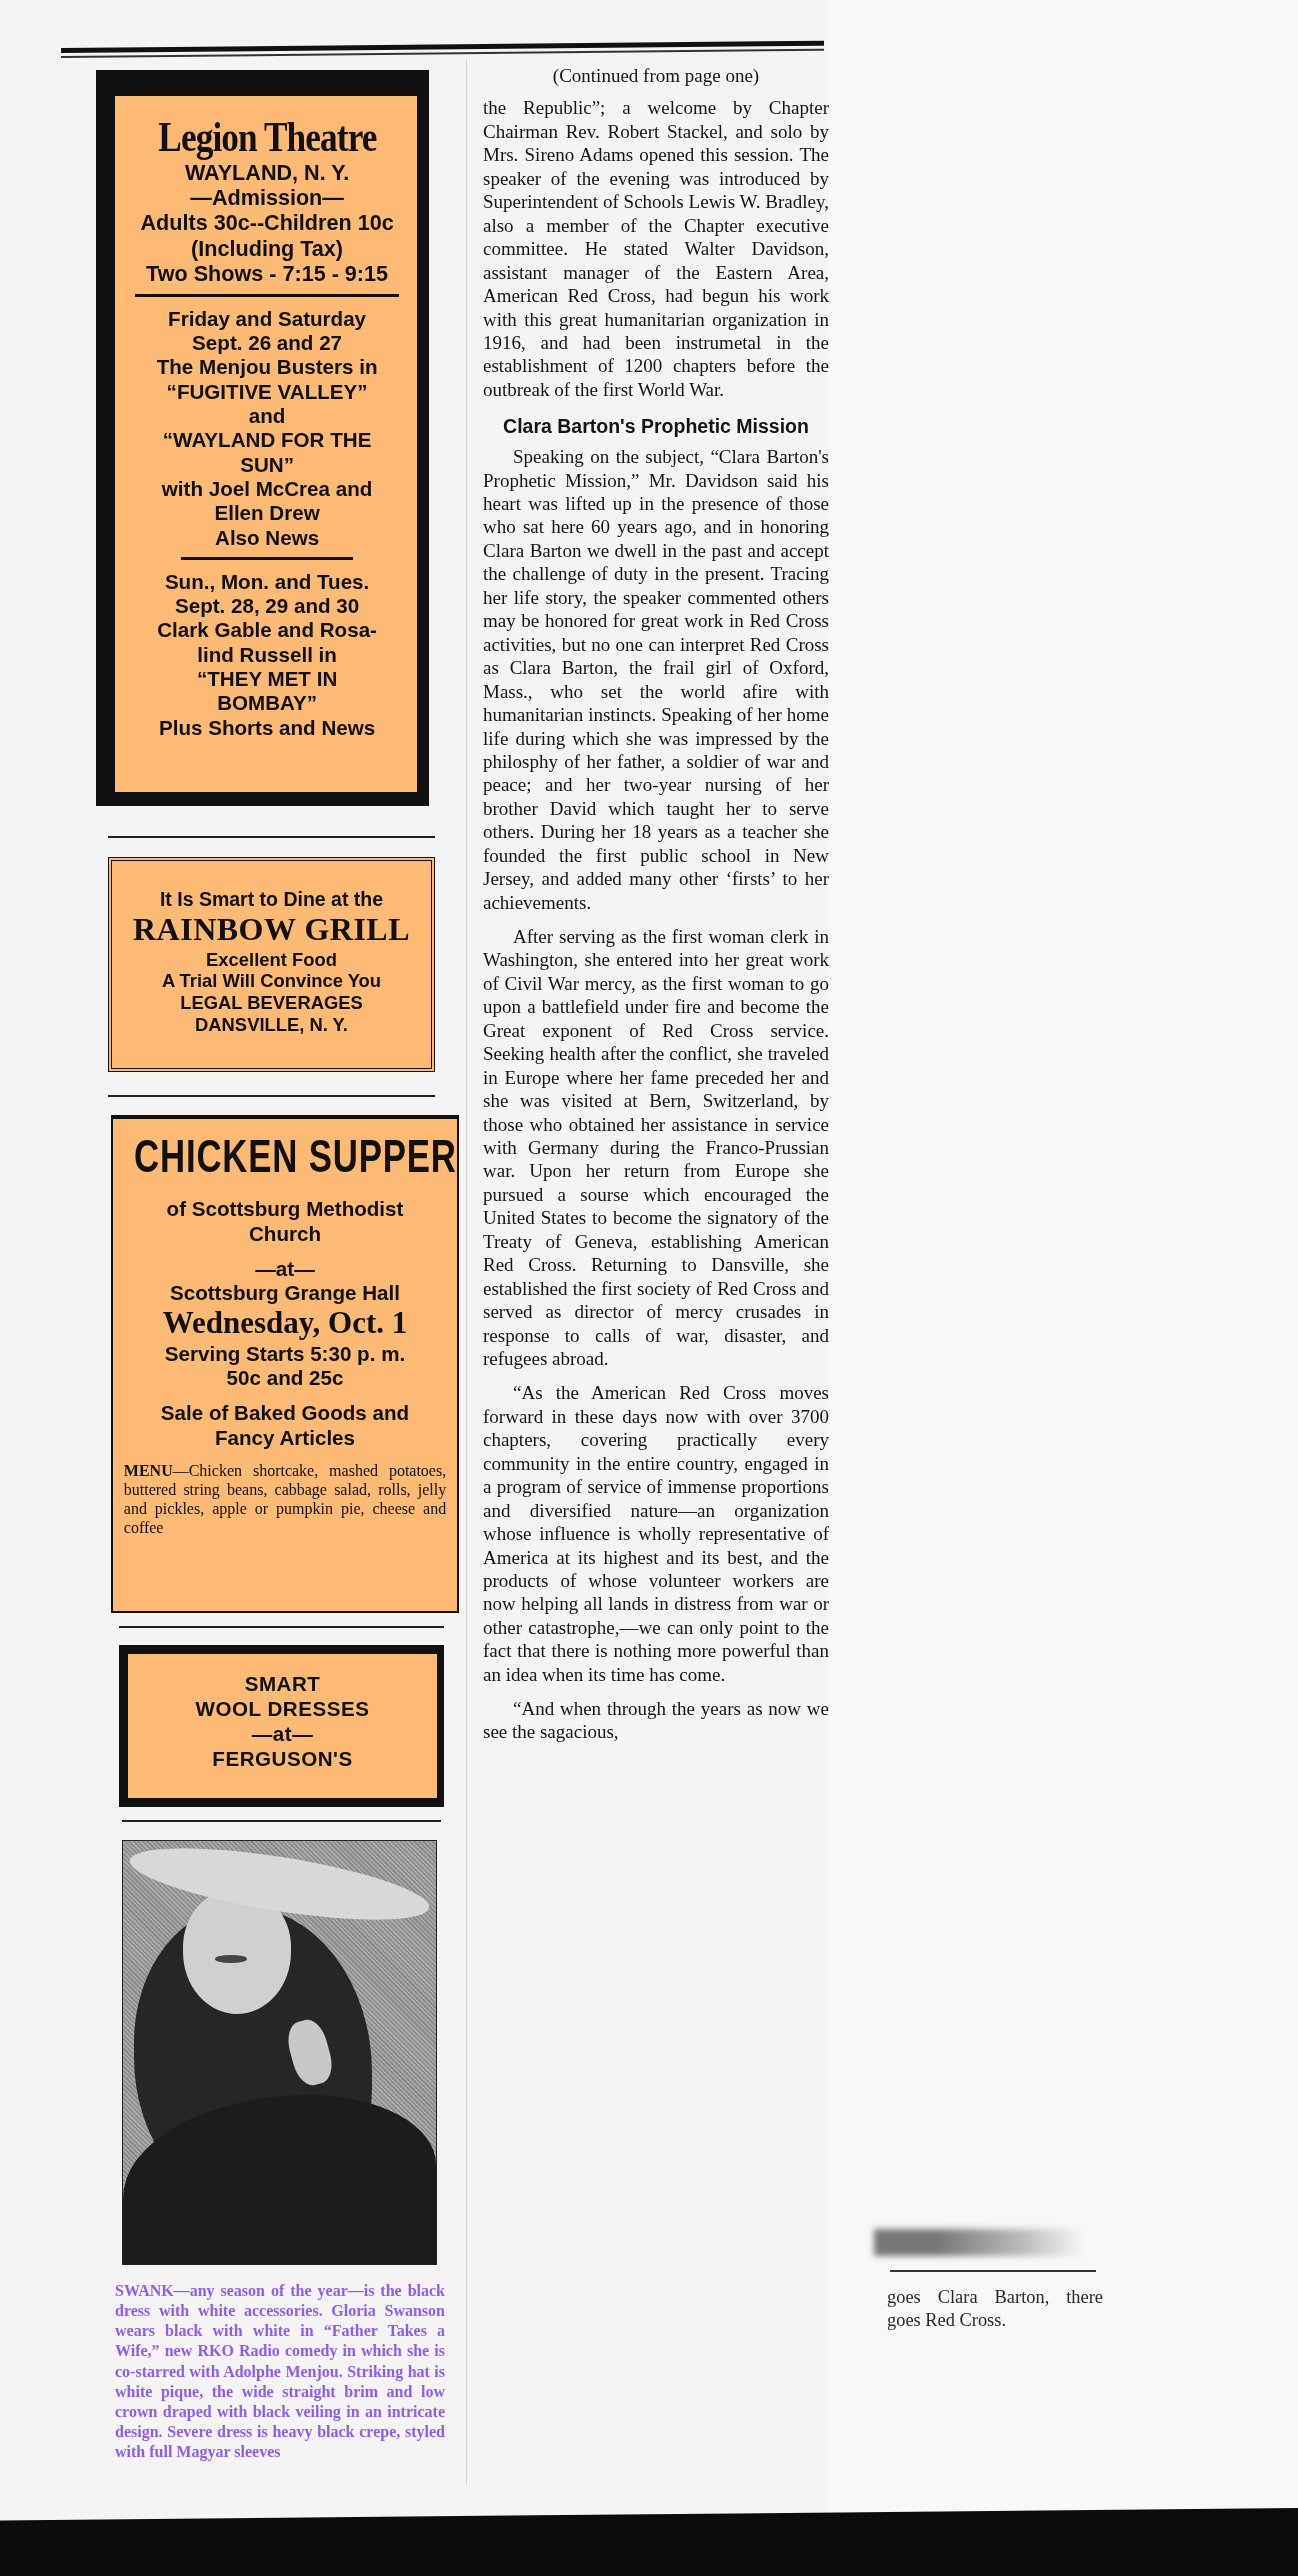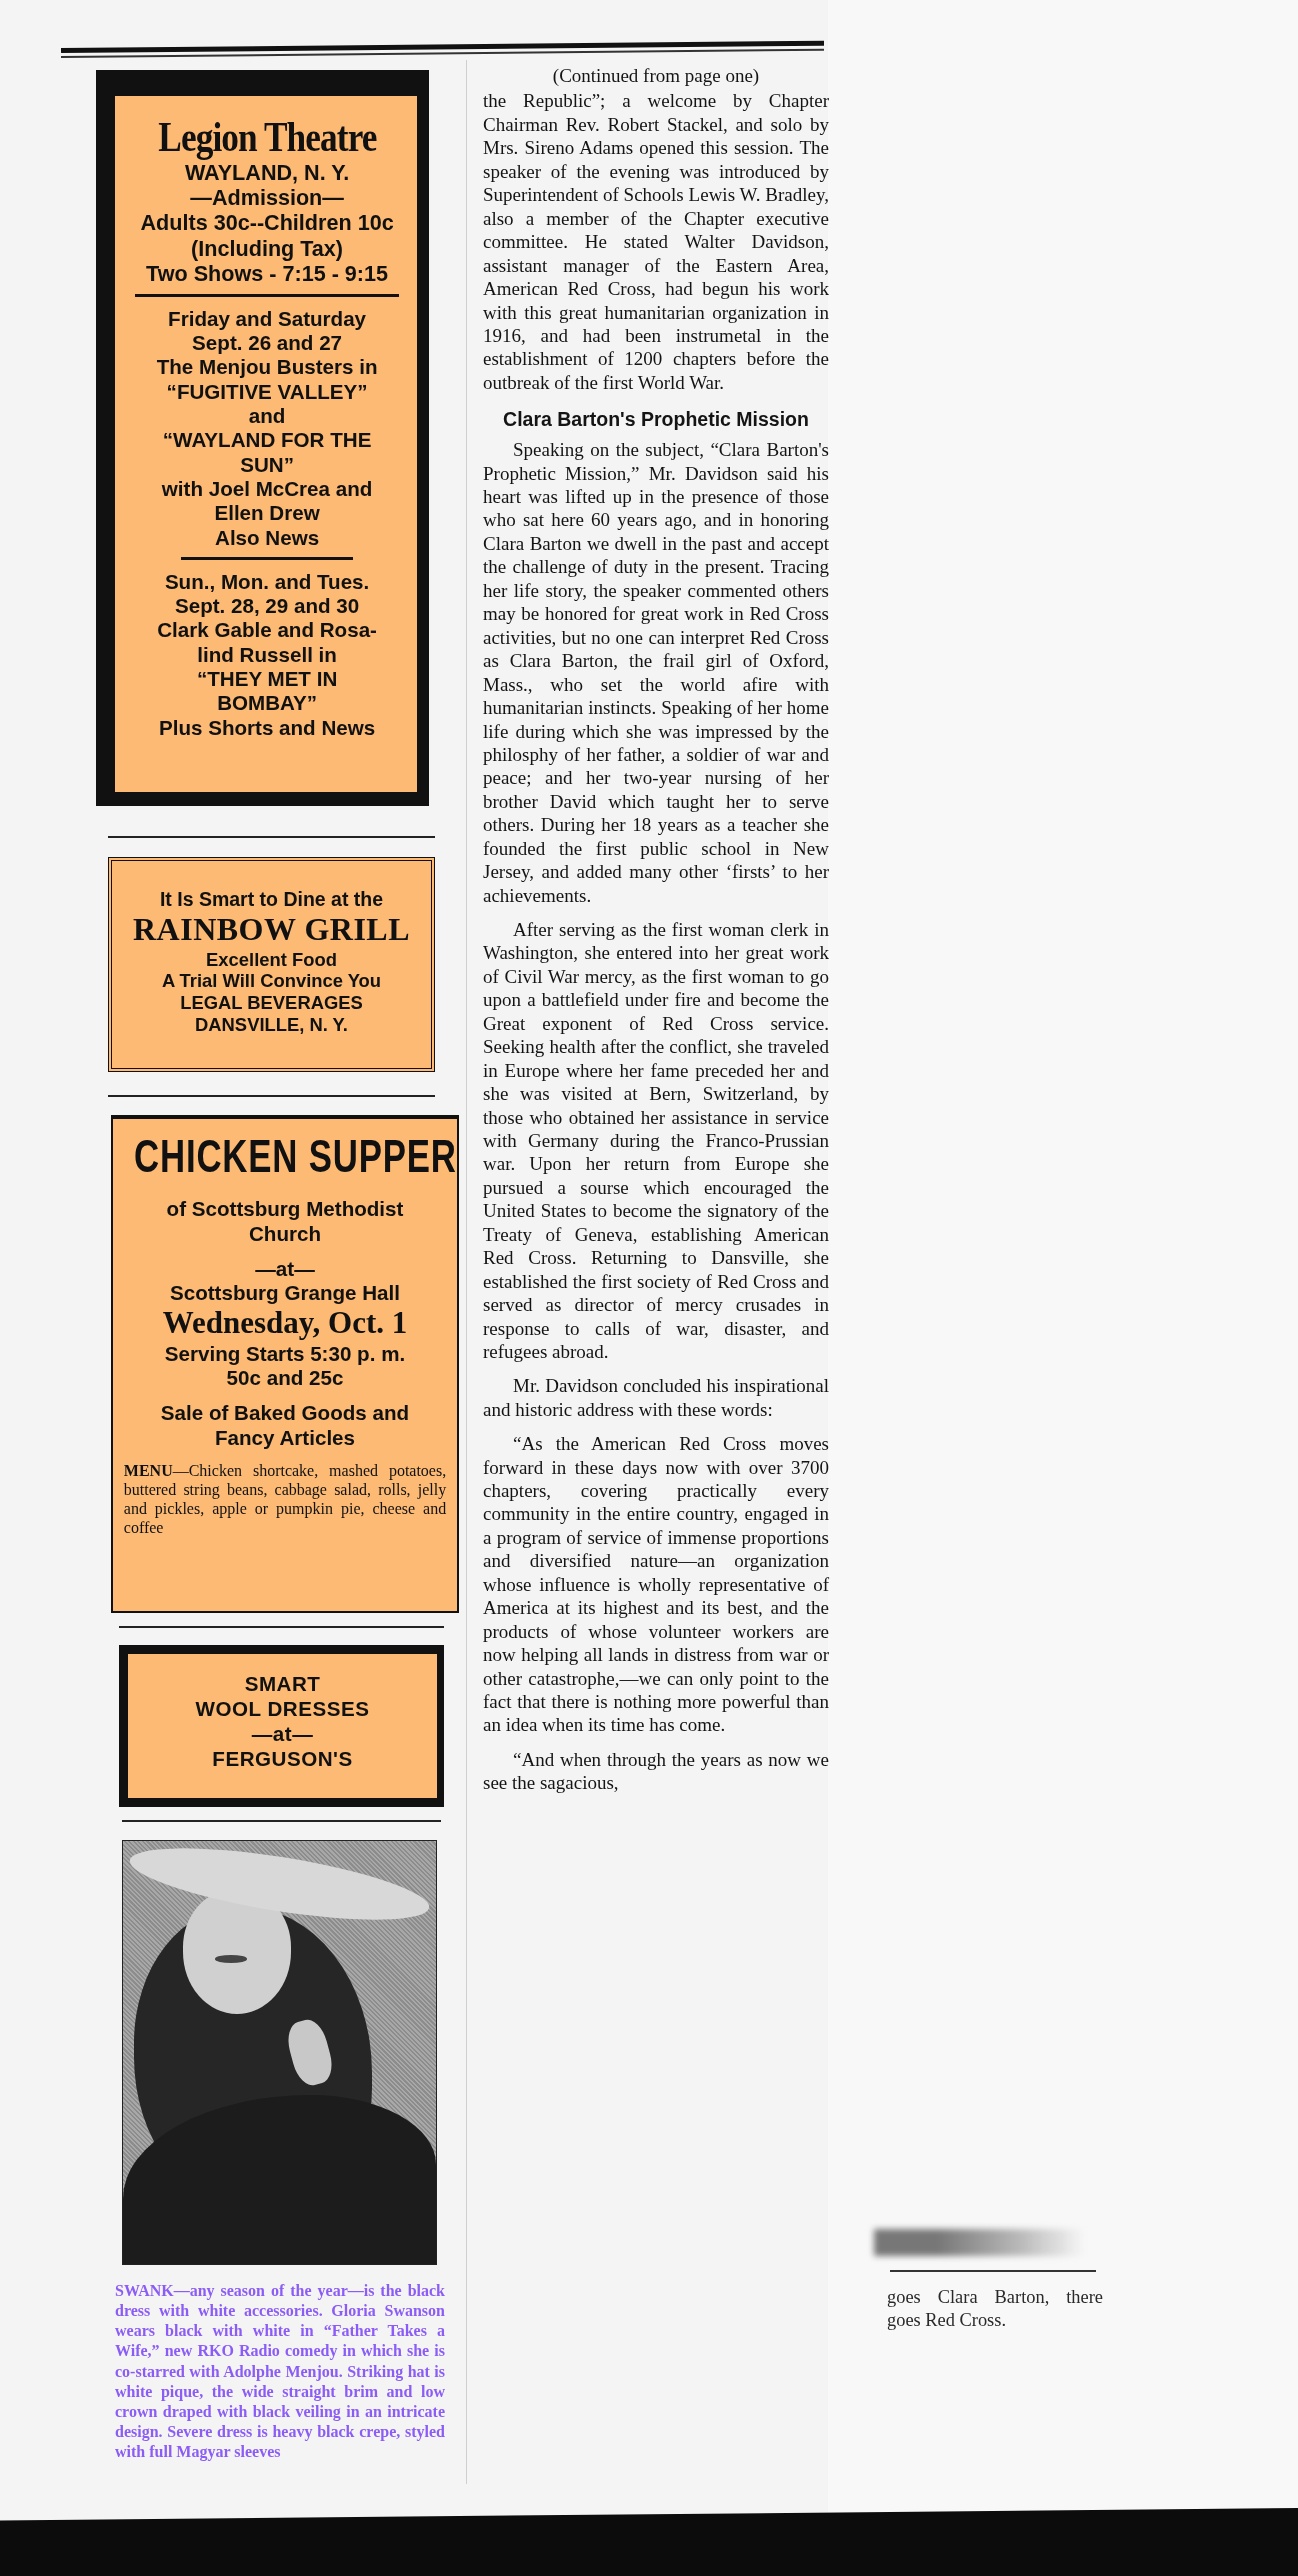--- a/index.html
+++ b/index.html
@@ -49,21 +49,21 @@
   .photo .mouth { position: absolute; left: 92px; top: 114px; width: 32px; height: 7.6px; background: #444; border-radius: 50%; }
   .photo .body { position: absolute; left: 0; top: 254px; width: 313px; height: 173px; background: #1c1c1c; border-radius: 60% 40% 0 0; }
   .photo .hand { position: absolute; left: 168px; top: 179px; width: 38px; height: 65px; background: #c8c8c8; border-radius: 40%; transform: rotate(-15deg); }
 
   .caption { position: absolute; left: 115px; top: 2281px; width: 330px; font-family: "Liberation Serif", serif; font-weight: bold; font-size: 16px; line-height: 1.26; text-align: justify; color: #8b5cf6; }
 
   
   .article { position: absolute; left: 483px; top: 64px; width: 346px; font-family: "Liberation Serif", serif; font-size: 19px; line-height: 1.235; color: #141414; text-align: justify; }
   .article p { margin: 0 0 10.8px 0; text-indent: 30px; }
   .article p.noind { text-indent: 0; }
-  .article .cont { text-align: center; text-indent: 0; margin-bottom: 2px; }
+  .article .cont { text-align: center; text-indent: 0; margin-bottom: 9px; }
   .article h3 { font-family: "Liberation Sans", sans-serif; font-size: 19.5px; text-align: center; margin: 13px 0 5.4px; line-height: 1.3; font-weight: bold; }
 
   .smudge { position: absolute; left: 874px; top: 2229px; width: 211px; height: 27px; background: linear-gradient(90deg, #777 0 30%, #bbb 70%, rgba(240,240,240,0) 100%); filter: blur(3.2px); }
   .col3rule { position: absolute; left: 890px; top: 2270px; width: 206px; height: 1.6px; background: #333; }
   .col3 { position: absolute; left: 887px; top: 2286px; width: 216px; font-family: "Liberation Serif", serif; font-size: 18.4px; line-height: 1.26; color: #2a2a2a; text-align: justify; filter: blur(0.3px); }
   .col3 p { margin: 0; }
   .col3 p.ind { text-indent: 21.6px; }
 
   .bottom-band { position: absolute; left: 0; top: 2508px; width: 1299px; height: 68px; background: #0c0c0c; transform: skewY(-0.55deg); transform-origin: right top; }
 </style>
@@ -154,21 +154,20 @@
   <div class="hat"></div>
 </div>
 <div class="caption">SWANK—any season of the year—is the black dress with white accessories. Gloria Swanson wears black with white in “Father Takes a Wife,” new RKO Radio comedy in which she is co-starred with Adolphe Menjou. Striking hat is white pique, the wide straight brim and low crown draped with black veiling in an intricate design. Severe dress is heavy black crepe, styled with full Magyar sleeves</div>
 
 <div class="article">
   <p class="cont">(Continued from page one)</p>
   <p class="noind">the Republic”; a welcome by Chapter Chairman Rev. Robert Stackel, and solo by Mrs. Sireno Adams opened this session. The speaker of the evening was introduced by Superintendent of Schools Lewis W. Bradley, also a member of the Chapter executive committee. He stated Walter Davidson, assistant manager of the Eastern Area, American Red Cross, had begun his work with this great humanitarian organization in 1916, and had been instrumetal in the establishment of 1200 chapters before the outbreak of the first World War.</p>
   <h3>Clara Barton's Prophetic Mission</h3>
   <p>Speaking on the subject, “Clara Barton's Prophetic Mission,” Mr. Davidson said his heart was lifted up in the presence of those who sat here 60 years ago, and in honoring Clara Barton we dwell in the past and accept the challenge of duty in the present. Tracing her life story, the speaker commented others may be honored for great work in Red Cross activities, but no one can interpret Red Cross as Clara Barton, the frail girl of Oxford, Mass., who set the world afire with humanitarian instincts. Speaking of her home life during which she was impressed by the philosphy of her father, a soldier of war and peace; and her two-year nursing of her brother David which taught her to serve others. During her 18 years as a teacher she founded the first public school in New Jersey, and added many other ‘firsts’ to her achievements.</p>
   <p>After serving as the first woman clerk in Washington, she entered into her great work of Civil War mercy, as the first woman to go upon a battlefield under fire and become the Great exponent of Red Cross service. Seeking health after the conflict, she traveled in Europe where her fame preceded her and she was visited at Bern, Switzerland, by those who obtained her assistance in service with Germany during the Franco-Prussian war. Upon her return from Europe she pursued a sourse which encouraged the United States to become the signatory of the Treaty of Geneva, establishing American Red Cross. Returning to Dansville, she established the first society of Red Cross and served as director of mercy crusades in response to calls of war, disaster, and refugees abroad.</p>
-  <p>Mr. Davidson concluded his inspirational and historic address with these words:</p>
   <p>“As the American Red Cross moves forward in these days now with over 3700 chapters, covering practically every community in the entire country, engaged in a program of service of immense proportions and diversified nature—an organization whose influence is wholly representative of America at its highest and its best, and the products of whose volunteer workers are now helping all lands in distress from war or other catastrophe,—we can only point to the fact that there is nothing more powerful than an idea when its time has come.</p>
   <p>“And when through the years as now we see the sagacious,</p>
 </div>
 
 <div class="smudge"></div>
 <div class="col3rule"></div>
 <div class="col3">
   <p>goes Clara Barton, there goes Red Cross.</p>
 </div>
 

